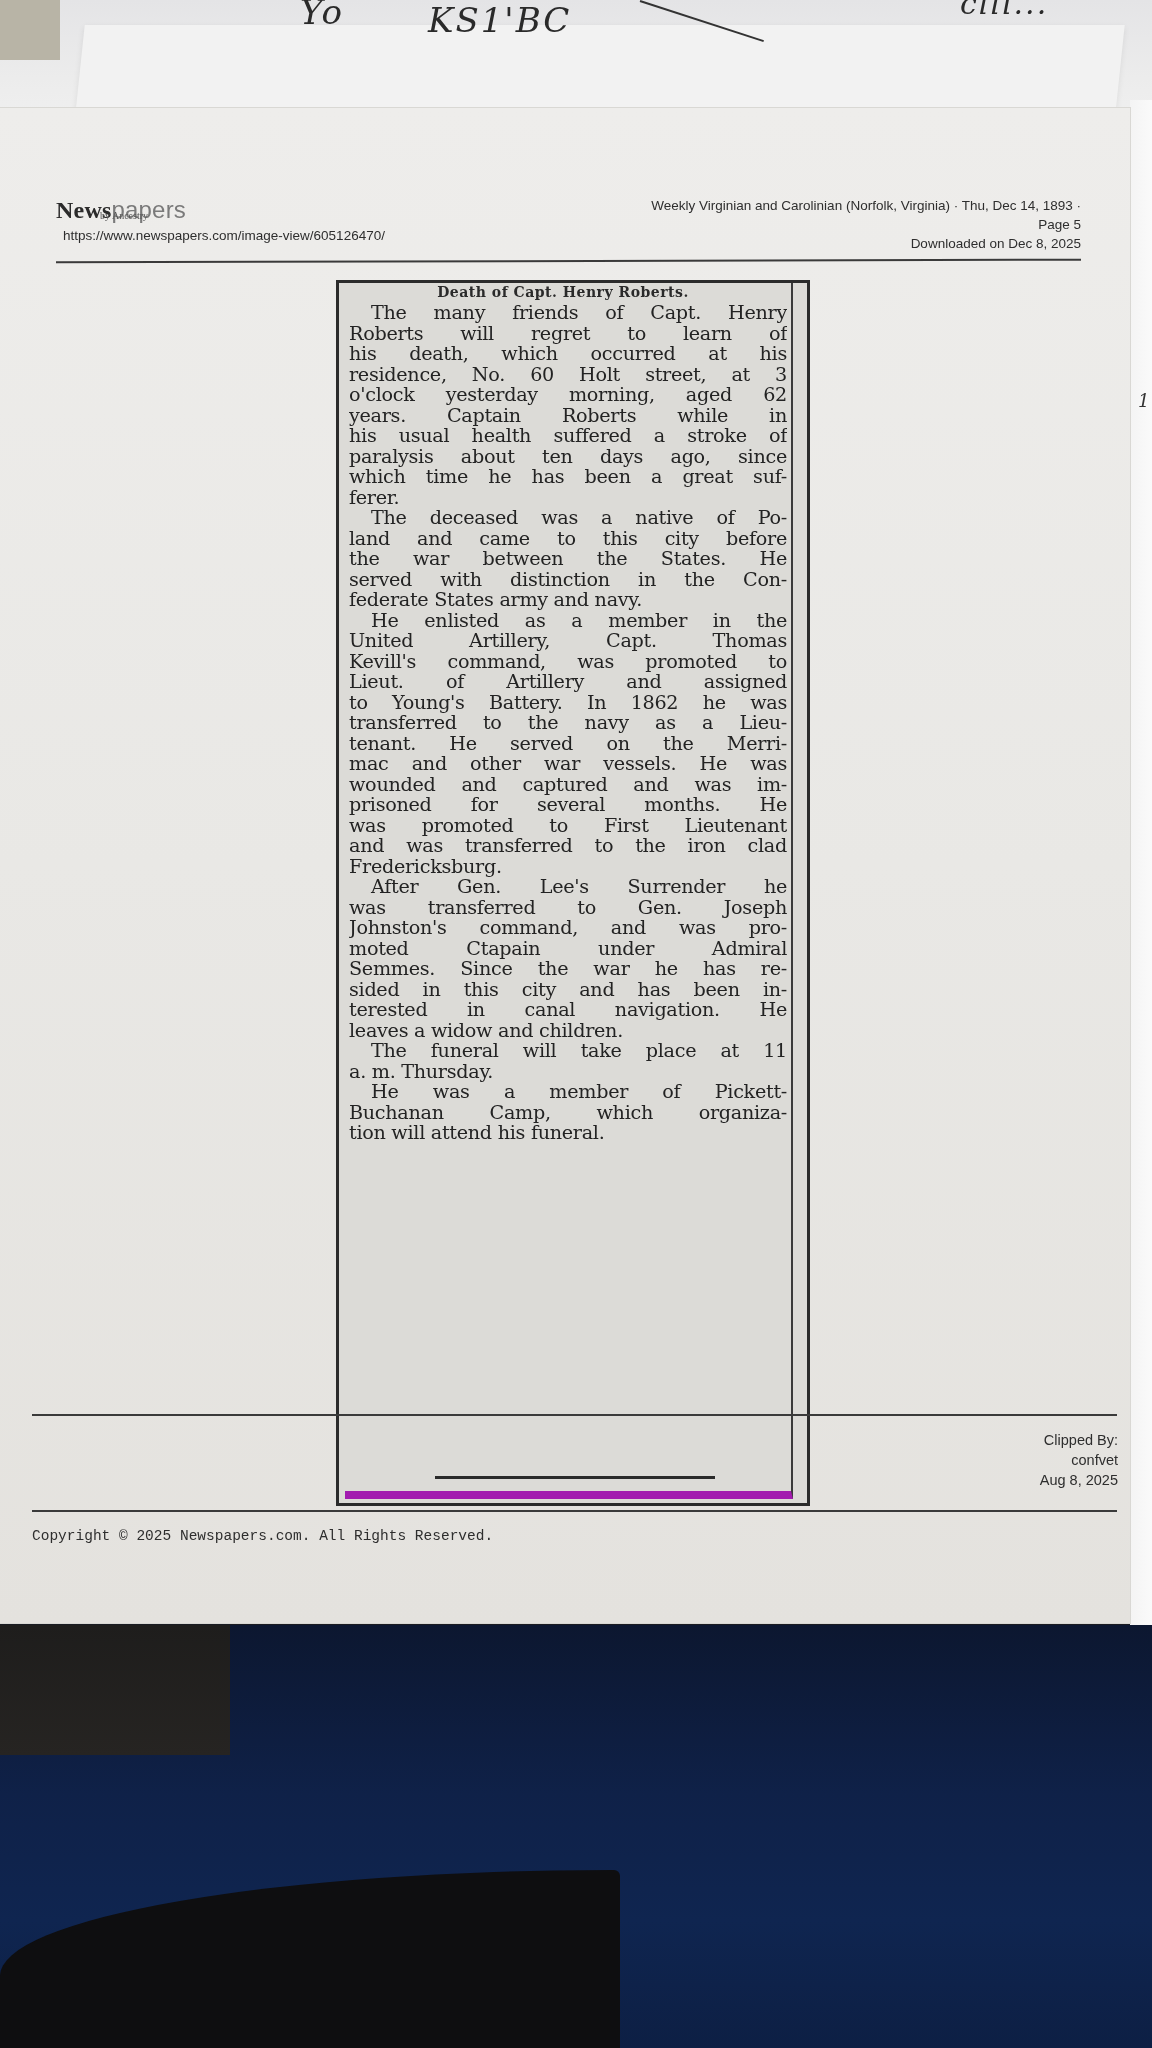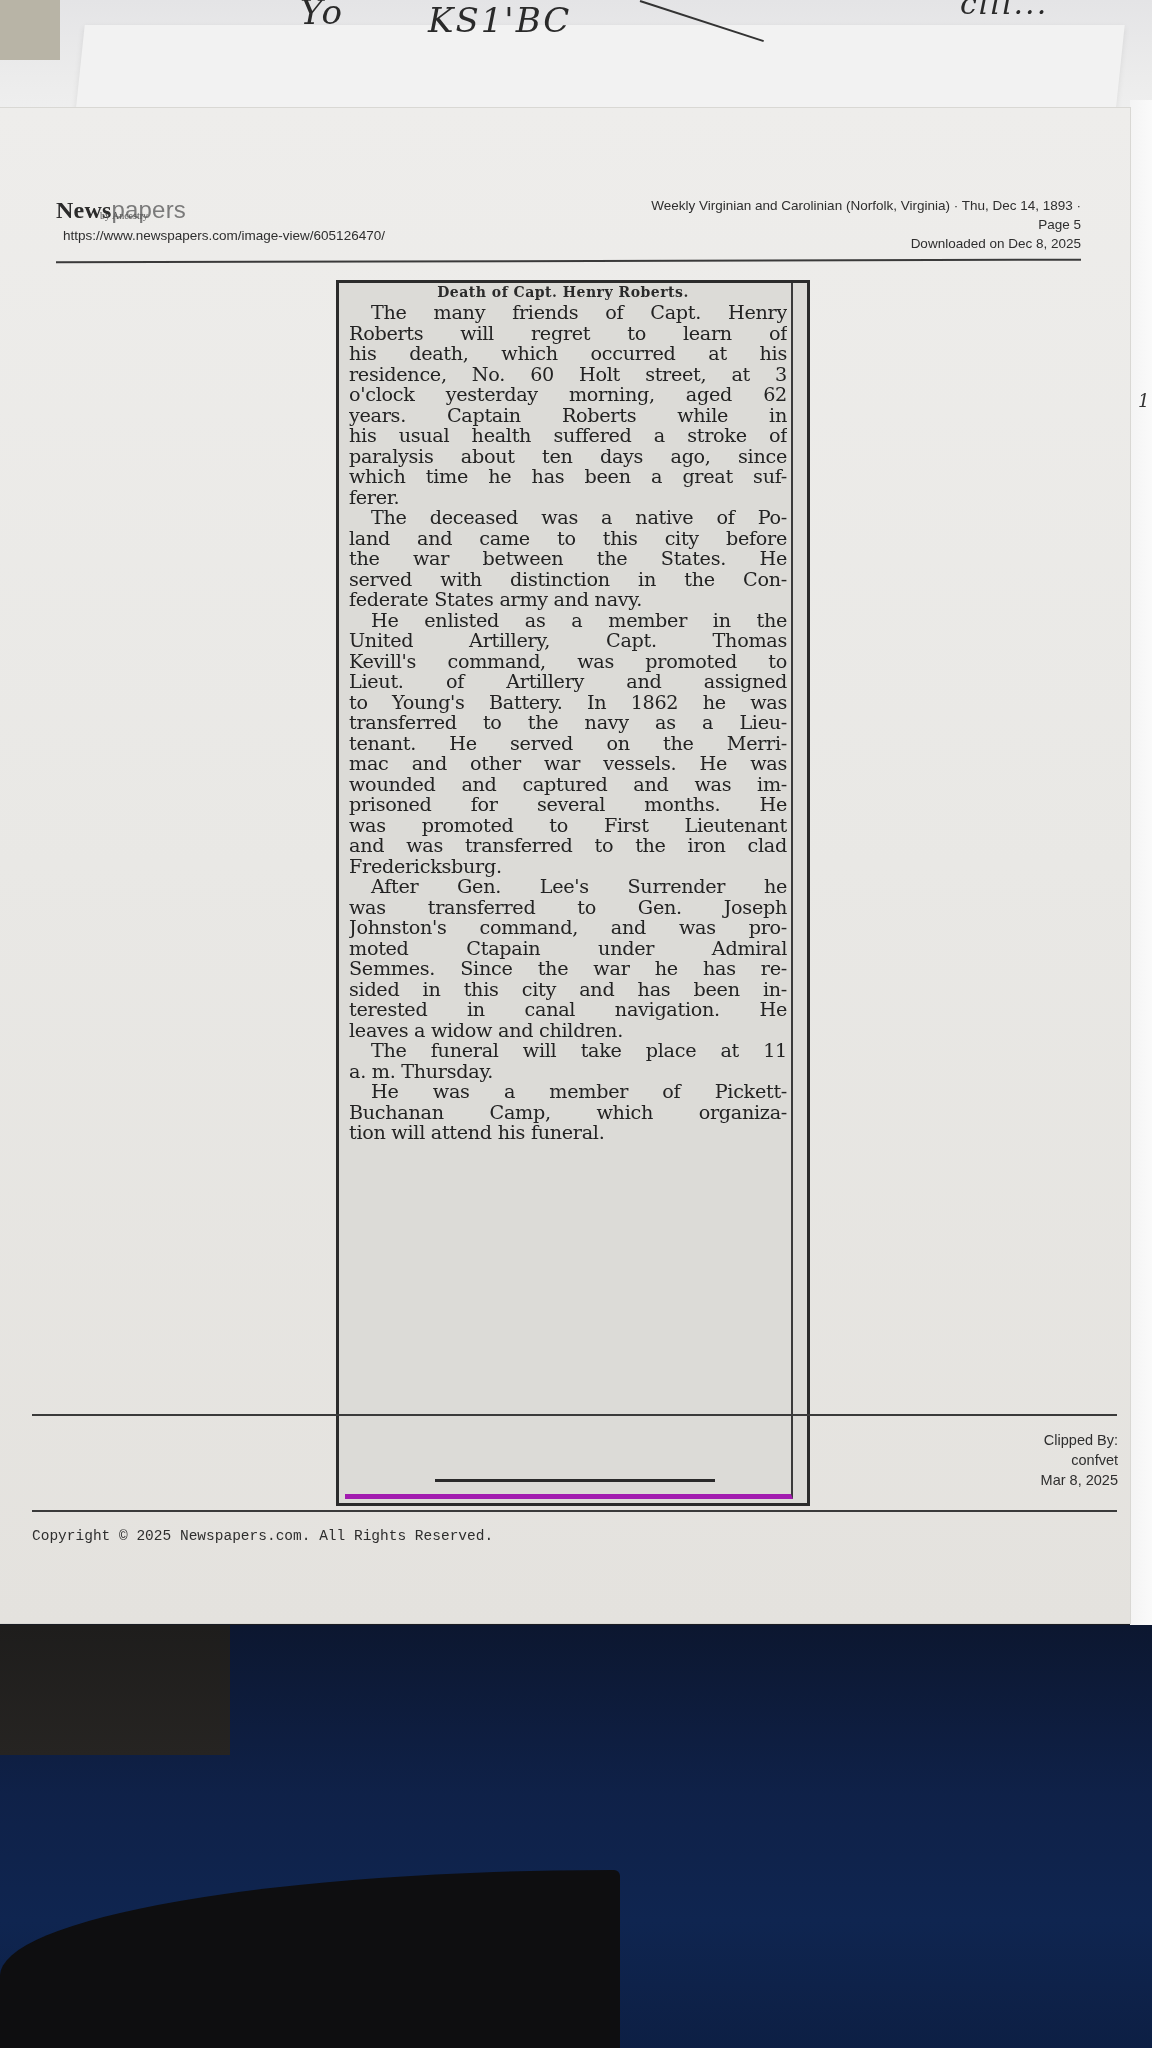--- a/index.html
+++ b/index.html
@@ -79,21 +79,21 @@
     
     .clip {
       position: absolute; left: 336px; top: 172px; width: 474px; height: 1226px;
       border: 3px solid #2b2b2b;
       background: #dcdbd7;
       padding: 0 0 0 0;
     }
     .clip-inner {
       position: absolute; left: 6px; top: 0; right: 14px; bottom: 4px;
       border-right: 2px solid #3a3a3a;
-      border-bottom: 5px solid #a21caf;
+      border-bottom: 8px solid #a21caf;
     }
     .clip-title {
       font-family: "DejaVu Serif", serif; font-weight: bold;
       font-size: 14px; color: #2a2a2a; text-align: center;
       letter-spacing: 0.5px; height: 20px; line-height: 18px;
       margin-left: -10px;
     }
     .clip-body {
       font-family: "DejaVu Serif", serif; font-size: 19.2px; color: #232323;
       line-height: 20.5px; padding: 0 4px 0 4px;
@@ -218,21 +218,21 @@
           <span class="line last">tion will attend his funeral.</span>
         </div>
       <div class="clip-end-rule"></div>
     </div>
   </div>
 
   <div class="rule-mid"></div>
   <div class="clipped-by">
     <div>Clipped By:</div>
     <div>confvet</div>
-    <div>Mar 8, 2025</div>
+    <div>Aug 8, 2025</div>
   </div>
   <div class="rule-bottom"></div>
   <div class="copyright">Copyright © 2025 Newspapers.com. All Rights Reserved.</div>
 </div>
 
 <div class="fabric"></div>
 <div class="fabric-dark-left"></div>
 <div class="fabric-black"></div>
 
 </body></html>

